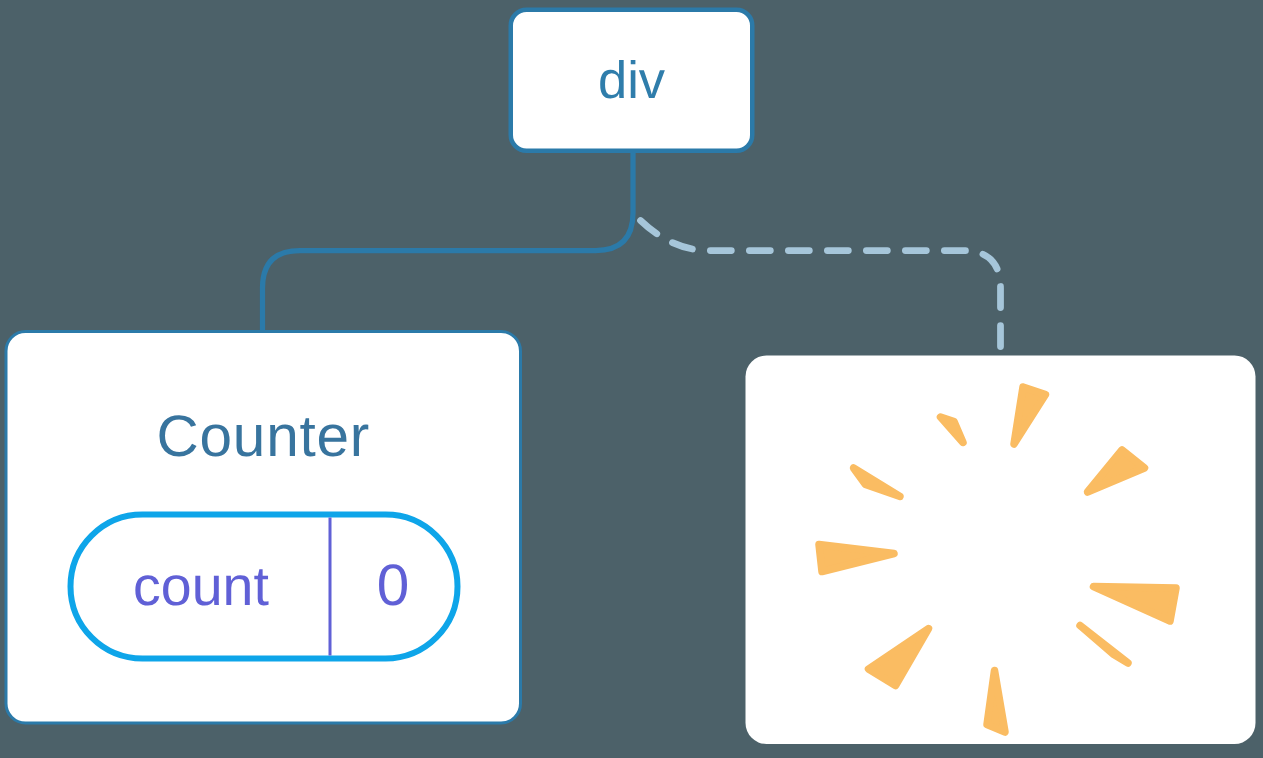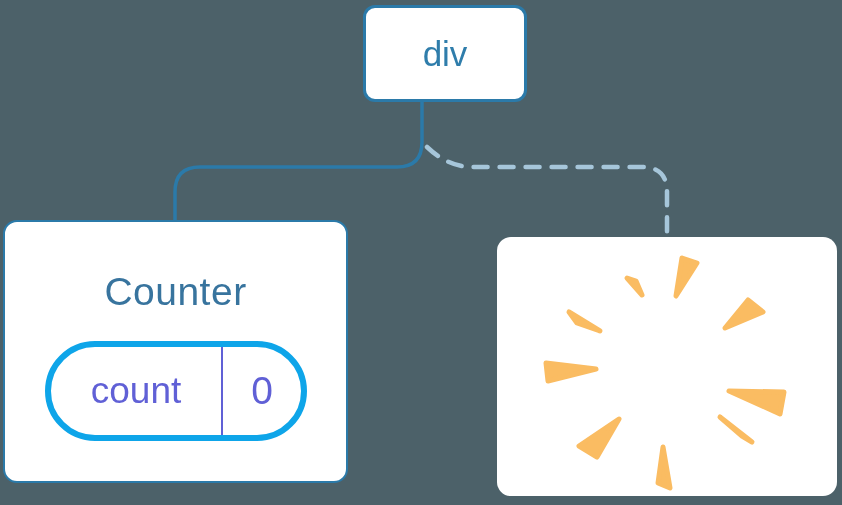--- a/index.html
+++ b/index.html
@@ -29,21 +29,20 @@
     left: 339px; top: 5px;
     width: 164px; height: 97px;
     border: 3px solid #2b7aa9;
     border-radius: 12px;
     display: flex;
     align-items: center;
     justify-content: center;
     font-size: 35px;
     font-weight: 500;
     color: #2f7dab;
-    margin-left: 24px;
   }
   .counter-node {
     left: 3px; top: 220px;
     width: 345px; height: 263px;
     border: 2.5px solid #2b7aa9;
     border-radius: 14px;
   }
   .counter-title {
     position: absolute;
     left: 0; top: 48px;
@@ -51,21 +50,21 @@
     text-align: center;
     font-size: 39px;
     font-weight: 500;
     color: #38749e;
     letter-spacing: 0.5px;
   }
   .state-pill {
     position: absolute;
     left: 40px; top: 119px;
     width: 262px; height: 100px;
-    border: 6px solid #0ea5e9;
+    border: 4px solid #0ea5e9;
     border-radius: 50px;
     display: flex;
     align-items: stretch;
     color: #6060d6;
   }
   .state-pill .pill-key {
     width: 172px;
     display: flex;
     align-items: center;
     justify-content: center;

